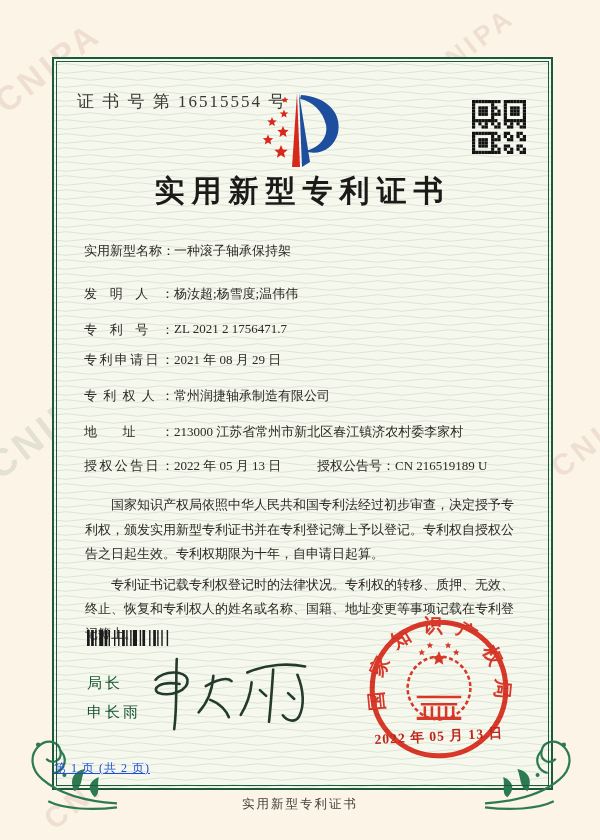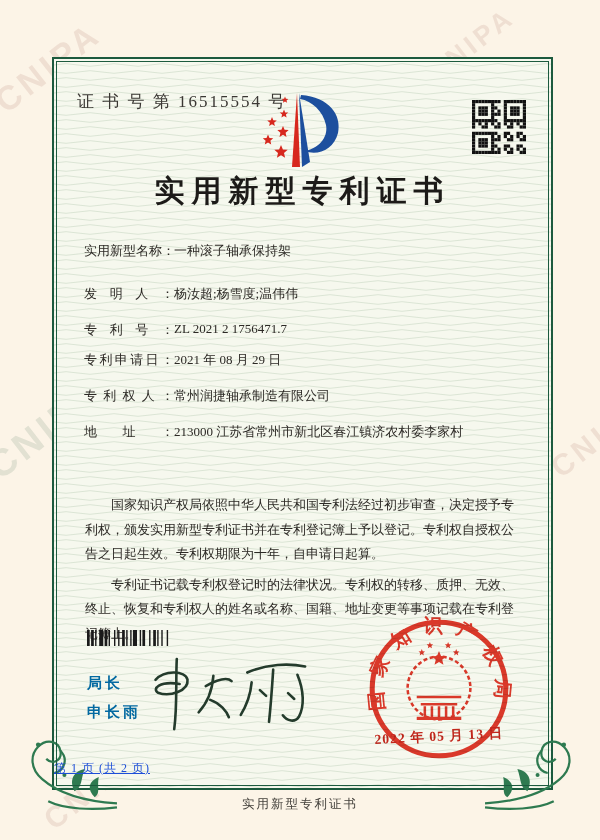--- a/index.html
+++ b/index.html
@@ -19,21 +19,21 @@
   .qr{position:absolute;left:418px;top:41px;width:54px;height:54px;}
   .title{position:absolute;left:0;top:112px;width:100%;text-align:center;font-size:30px;
          font-weight:bold;letter-spacing:7px;color:#1c1a18;}
   .row{position:absolute;left:30px;width:455px;font-size:13px;white-space:nowrap;color:#2c2925;}
   .flabel{display:inline-block;width:90px;text-align:justify;text-align-last:justify;text-justify:inter-character;vertical-align:top;}
   .fvalue{margin-left:0;}
   .pair2{position:absolute;left:233px;top:0;}
   .paras{position:absolute;left:25px;top:428px;width:452px;font-size:13px;line-height:24.5px;color:#2c2925;}
   .paras p{margin:6px;text-indent:2em;}
   .barcode{position:absolute;left:33px;top:571px;}
-  .director{position:absolute;left:33px;top:615px;font-size:15px;font-weight:bold;color:#0369a1;}
+  .director{position:absolute;left:33px;top:615px;font-size:15px;font-weight:normal;color:#14532d;}
   .director div{margin-bottom:10px;letter-spacing:3px;}
   .signature{position:absolute;left:86px;top:592px;width:190px;height:85px;}
   .seal{position:absolute;left:304px;top:549px;width:162px;height:162px;mix-blend-mode:multiply;opacity:.93;}
   .page-no{position:absolute;left:0;top:701px;width:100%;font-size:12px;letter-spacing:1px;color:#1d4ed8;text-decoration:underline;}
   .footer-note{position:absolute;left:0;top:796px;width:100%;text-align:center;font-size:12.5px;letter-spacing:2px;color:#44413c;}
   .fl{position:absolute;width:96px;height:82px;}
   .fl-bl{left:24px;top:730px;}
   .fl-br{left:482px;top:730px;transform:scaleX(-1);}
 </style>
 </head>
@@ -342,20 +342,26 @@
     </div>
     <div class="row" style="top:292px">
       <span class="flabel">专利申请日：</span><span class="fvalue">2021 年 08 月 29 日</span>
     </div>
     <div class="row" style="top:328px">
       <span class="flabel">专利权人：</span><span class="fvalue">常州润捷轴承制造有限公司</span>
     </div>
     <div class="row" style="top:364px">
       <span class="flabel">地址：</span><span class="fvalue">213000 江苏省常州市新北区春江镇济农村委李家村</span>
     </div>
+    <div class="row" style="top:398px">
+      <span class="flabel">授权公告日：</span><span class="fvalue">2022 年 05 月 13 日</span>
+      <span class="pair2">
+        <span>授权公告号：</span><span>CN 216519189 U</span>
+      </span>
+    </div>
 
     <div class="paras">
       <p>国家知识产权局依照中华人民共和国专利法经过初步审查，决定授予专利权，颁发实用新型专利证书并在专利登记簿上予以登记。专利权自授权公告之日起生效。专利权期限为十年，自申请日起算。</p>
       <p>专利证书记载专利权登记时的法律状况。专利权的转移、质押、无效、终止、恢复和专利权人的姓名或名称、国籍、地址变更等事项记载在专利登记簿上。</p>
     </div>
 
     <svg class="barcode" id="barcode-svg" width="152" height="16">
         <rect x="0.0" y="0" width="2.7" height="16" fill="#1a1a1a"></rect>
         <rect x="4.1" y="0" width="2.7" height="16" fill="#1a1a1a"></rect>
         <rect x="8.1" y="0" width="1.4" height="16" fill="#1a1a1a"></rect>

